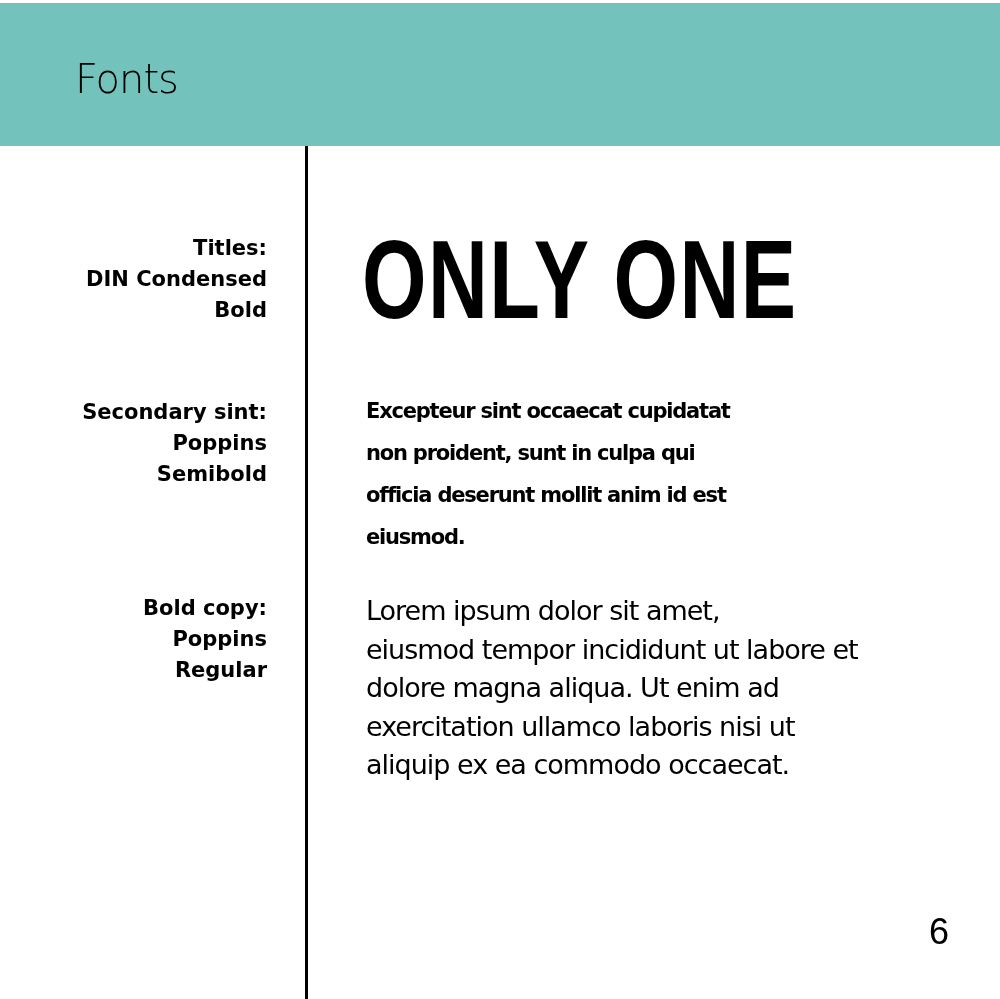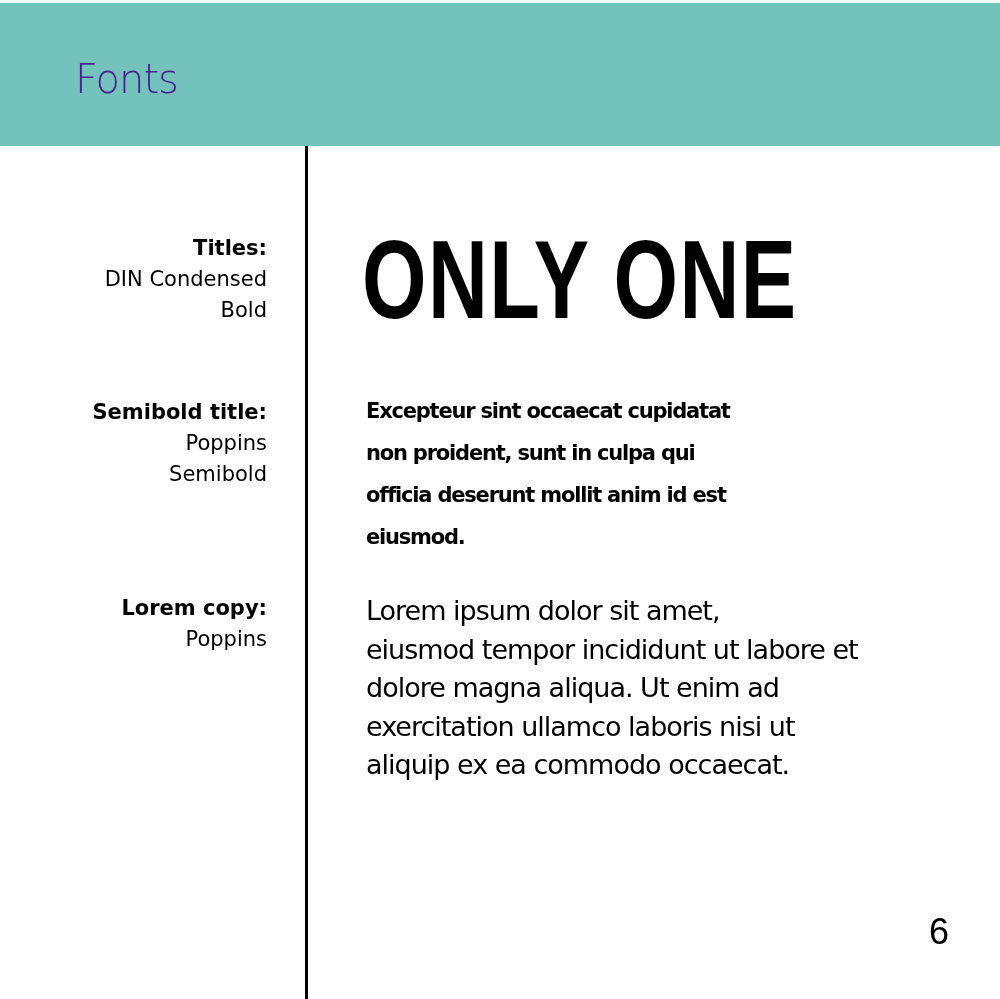--- a/index.html
+++ b/index.html
@@ -24,21 +24,21 @@
       background: #73c2bb;
     }
     .header-title {
       position: absolute;
       left: 75px;
       top: 50px;
       font-family: "DejaVu Sans", "Liberation Sans", sans-serif;
       font-size: 40px;
       font-weight: 300;
       letter-spacing: -1px;
-      color: #4c1d95;
+      color: #000000;
       line-height: 52px;
     }
     .divider {
       position: absolute;
       left: 305px;
       top: 146px;
       width: 3px;
       height: 853px;
       background: #000000;
     }
@@ -49,21 +49,21 @@
       font-family: "DejaVu Sans", "Liberation Sans", sans-serif;
       font-size: 21px;
       line-height: 31px;
     }
     .spec .label {
       font-weight: bold;
       display: block;
     }
     .spec .value {
       display: block;
-      font-weight: normal;
+      font-weight: bold;
     }
     .spec-titles { top: 233px; }
     .spec-secondary { top: 397px; }
     .spec-body { top: 593px; }
 
     .sample-title {
       position: absolute;
       left: 362px;
       top: 218px;
       font-family: "Liberation Sans", "DejaVu Sans", sans-serif;
@@ -119,28 +119,29 @@
 
 <div class="divider"></div>
 
 <div class="spec spec-titles">
   <span class="label">Titles:</span>
   <span class="value">DIN Condensed</span>
   <span class="value">Bold</span>
 </div>
 
 <div class="spec spec-secondary">
-  <span class="label">Semibold title:</span>
+  <span class="label">Secondary sint:</span>
   <span class="value">Poppins</span>
   <span class="value">Semibold</span>
 </div>
 
 <div class="spec spec-body">
-  <span class="label">Lorem copy:</span>
+  <span class="label">Bold copy:</span>
   <span class="value">Poppins</span>
+  <span class="value">Regular</span>
 </div>
 
 <div class="sample-title">ONLY ONE</div>
 
 <div class="sample-secondary">
   <span class="line">Excepteur sint occaecat cupidatat</span>
   <span class="line">non proident, sunt in culpa qui</span>
   <span class="line">officia deserunt mollit anim id est</span>
   <span class="line">eiusmod.</span>
 </div>

